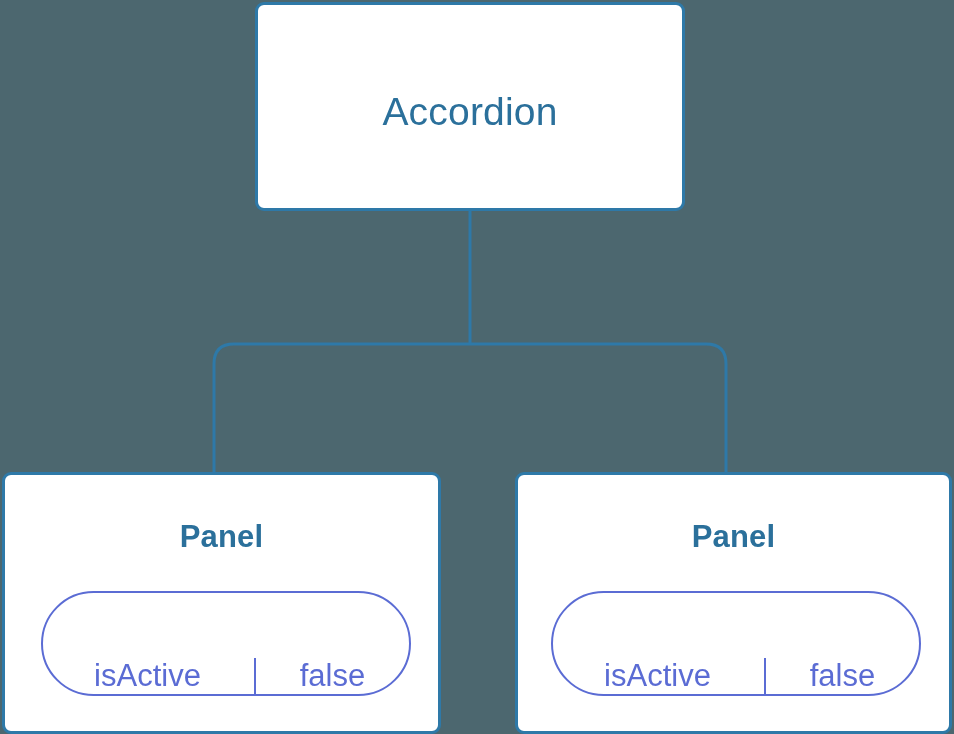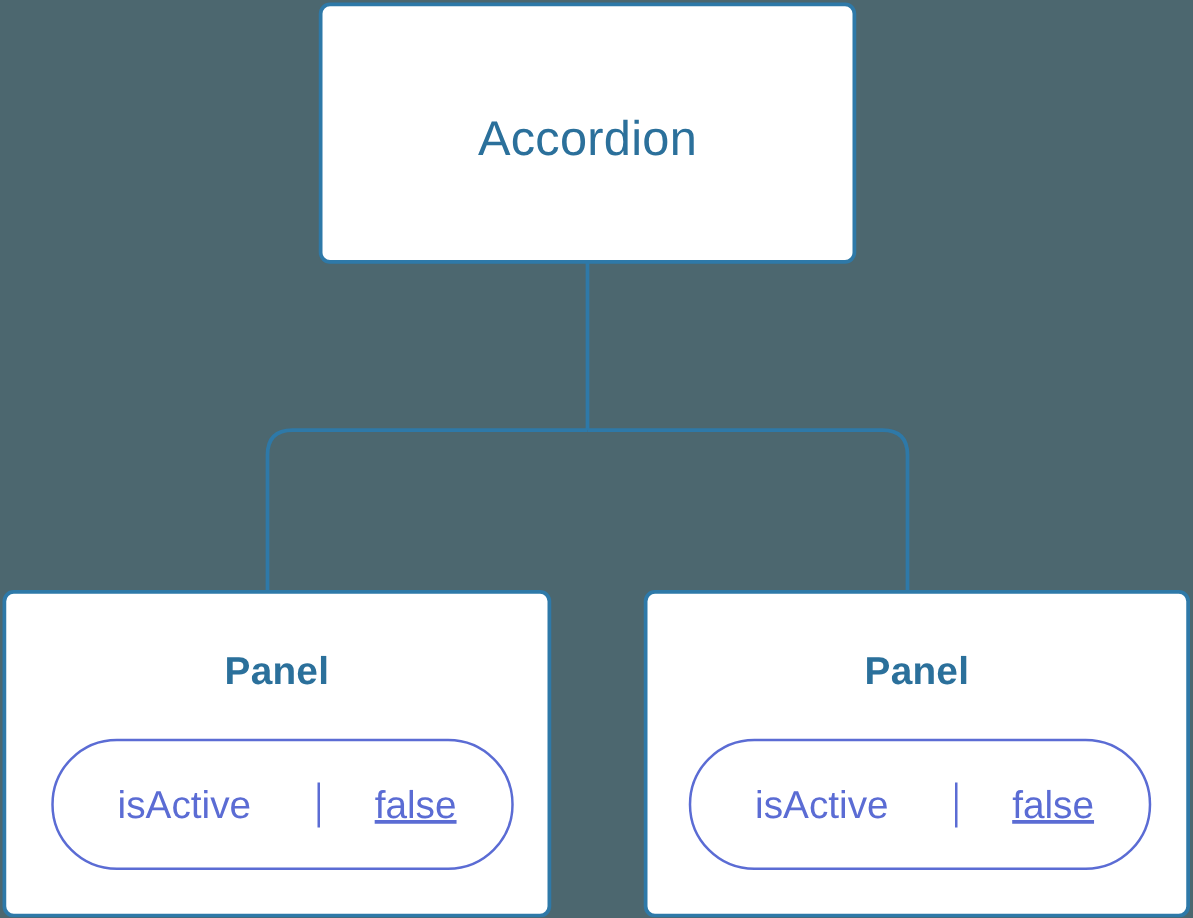--- a/index.html
+++ b/index.html
@@ -89,21 +89,21 @@
     font-weight: 700;
   }
   #node-panel-left .node-title  { top: 44px; }
   #node-panel-right .node-title { top: 44px; }
 
   
   .state-pill {
     position: absolute;
     box-sizing: border-box;
     display: flex;
-    align-items: center;
+    align-items: flex-end;
     border: 2px solid #5b6cd4;
     border-radius: 999px;
     background: transparent;
     overflow: hidden;
   }
   #node-panel-left .state-pill {
     left: 36px;
     top: 116px;
     width: 370px;
     height: 105px;
@@ -125,21 +125,20 @@
     white-space: nowrap;
     box-sizing: border-box;
   }
   .pill-key {
     flex: 0 0 213px;
     border-right: 2px solid #5b6cd4;
     padding-right: 2px;
   }
   .pill-value {
     flex: 1 1 auto;
-    text-decoration: underline;
   }
 </style>
 </head>
 <body>
 
 <div id="diagram-root">
 
   <svg id="connector-layer" width="954" height="734" viewBox="0 0 954 734" xmlns="http://www.w3.org/2000/svg">
 
     <path d="M 470 209 L 470 344" fill="none" stroke="#2e79a8" stroke-width="3" stroke-linecap="butt"></path>

